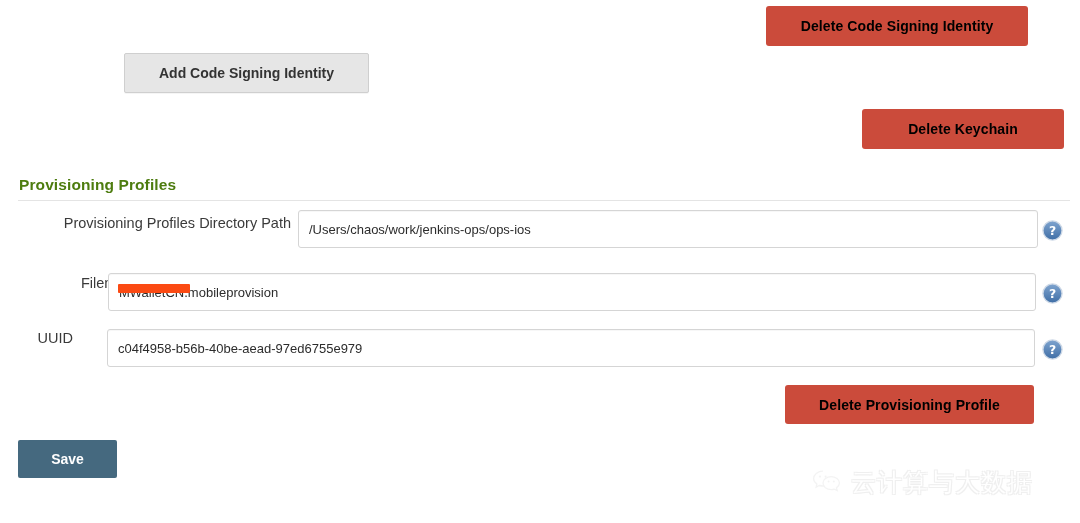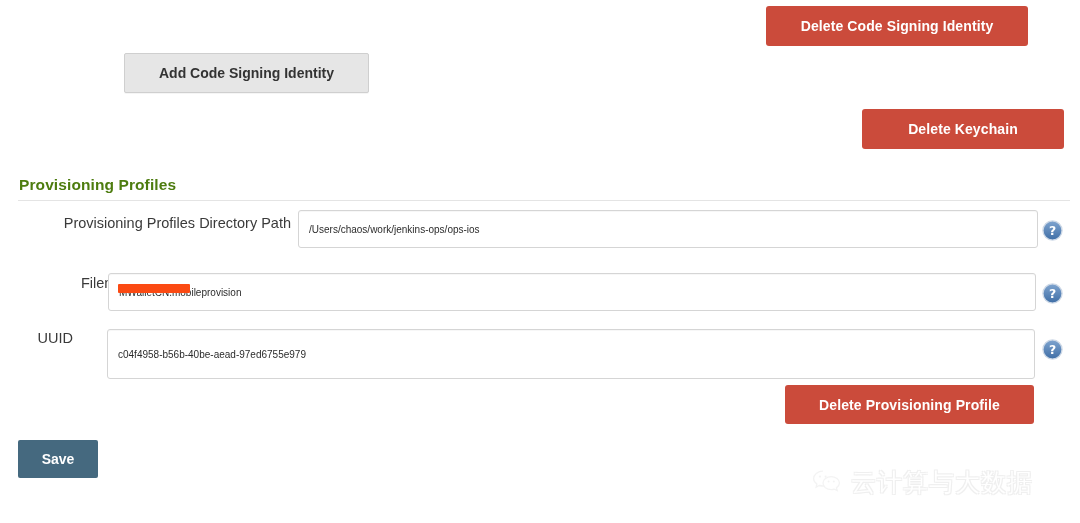--- a/index.html
+++ b/index.html
@@ -29,21 +29,21 @@
     line-height: 1;
     display: flex;
     align-items: center;
     justify-content: center;
     cursor: pointer;
     white-space: nowrap;
     padding: 0 16px;
   }
   .btn-danger {
     background: #cb4b3b;
-    color: #ffffff;
+    color: #000000;
     letter-spacing: 0.1px;
   }
   .btn-default {
     background: #e6e6e6;
     color: #333333;
     border: 1px solid #cfcfcf;
     border-radius: 2px;
     box-shadow: 0 1px 0 rgba(0,0,0,0.04);
   }
   .btn-save {
@@ -75,21 +75,21 @@
     line-height: 1;
     white-space: nowrap;
   }
   .field-input {
     position: absolute;
     box-sizing: border-box;
     background: #ffffff;
     border: 1px solid #d5d5d5;
     border-radius: 3px;
     font-family: "Liberation Sans", sans-serif;
-    font-size: 10px;
+    font-size: 13px;
     color: #2c2c2c;
     padding: 0 10px;
     outline: none;
     box-shadow: inset 0 1px 1px rgba(0,0,0,0.035);
   }
   .field-input::placeholder { color: #a8a8a8; }
 
   
   .redaction {
     position: absolute;
@@ -161,31 +161,31 @@
 <input class="field-input" style="left: 108px; top: 273px; width: 928px; height: 38px;" value="MWalletCN.mobileprovision">
 <span class="redaction" style="left:118px; top:284px; width:72px; height:9px;"></span>
 <span class="help-icon" style="left:1042px; top:283px;">
   <svg viewBox="0 0 22 22" width="21" height="21">
     <circle cx="11" cy="11" r="10" fill="url(#hg1)" stroke="#cdd8e6" stroke-width="1.4"></circle>
     <text x="11" y="16" font-family="DejaVu Sans, sans-serif" font-size="13" font-weight="bold" fill="#ffffff" text-anchor="middle">?</text>
   </svg>
 </span>
 
 <div class="field-label" style="left:33px; top:331px; width:40px;">UUID</div>
-<input class="field-input" style="left: 107px; top: 329px; width: 928px; height: 50px;" value="c04f4958-b56b-40be-aead-97ed6755e979">
+<input class="field-input" style="left: 107px; top: 329px; width: 928px; height: 38px;" value="c04f4958-b56b-40be-aead-97ed6755e979">
 <span class="help-icon" style="left:1042px; top:339px;">
   <svg viewBox="0 0 22 22" width="21" height="21">
     <circle cx="11" cy="11" r="10" fill="url(#hg1)" stroke="#cdd8e6" stroke-width="1.4"></circle>
     <text x="11" y="16" font-family="DejaVu Sans, sans-serif" font-size="13" font-weight="bold" fill="#ffffff" text-anchor="middle">?</text>
   </svg>
 </span>
 
 <button class="btn btn-danger" style="left:785px; top:385px; width:249px; height:39px;">Delete Provisioning Profile</button>
 
-<button class="btn btn-save" style="left:18px; top:440px; width:80px; height:38px;">Save</button>
+<button class="btn btn-save" style="left:18px; top:440px; width:99px; height:38px;">Save</button>
 
 <div class="watermark" style="left:812px; top:466px;">
   <span>
     <svg width="30" height="25" viewBox="0 0 30 25">
       <g fill="none" stroke="#d9d9d9" stroke-width="1.3">
         <path d="M11 3.2 C5.6 3.2 1.6 6.6 1.6 10.5 c0 2.2 1.3 4.2 3.3 5.5
                  L4.1 19.2 l3.3-1.7 c1.1 .3 2.3 .5 3.6 .5 .3 0 .6 0 .9 0"></path>
         <path d="M19.2 8.6 c-4.6 0-8.2 3-8.2 6.5 0 3.6 3.6 6.5 8.2 6.5
                  1.1 0 2.2-.2 3.1-.5 l2.9 1.5 -.7-2.7 c1.7-1.2 2.9-2.9 2.9-4.8
                  0-3.5-3.6-6.5-8.2-6.5z"></path>

